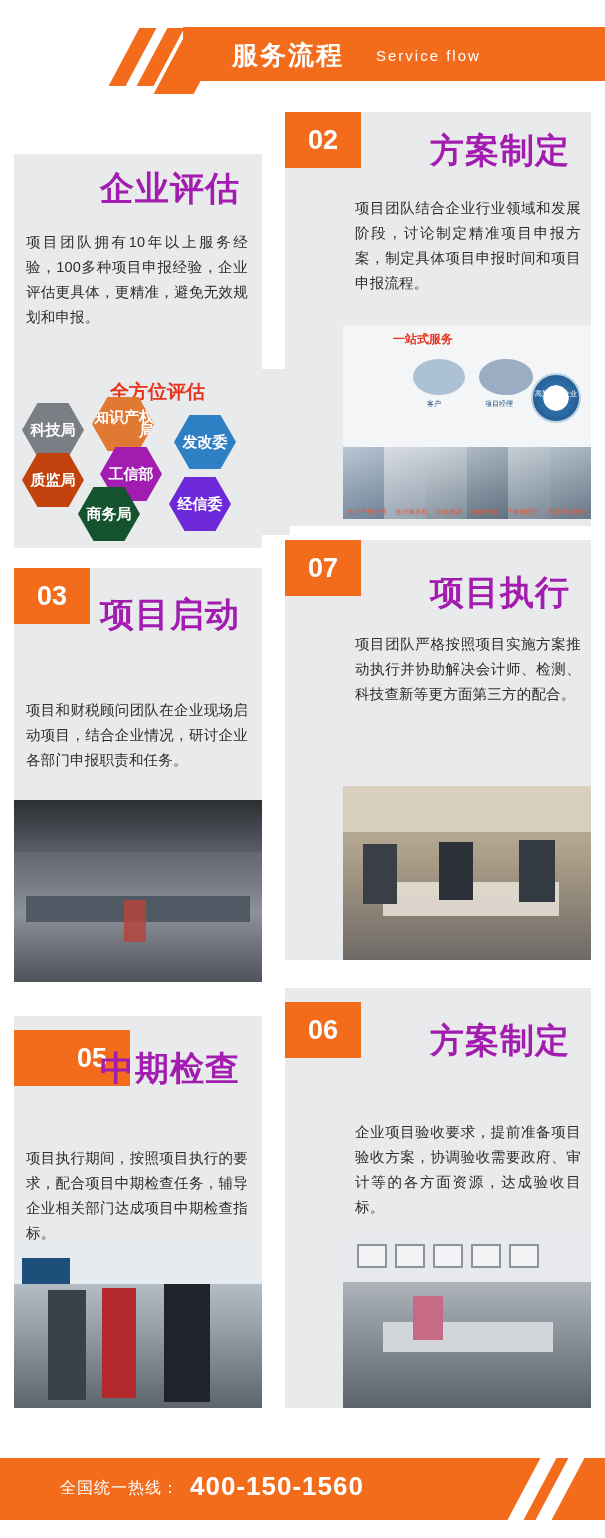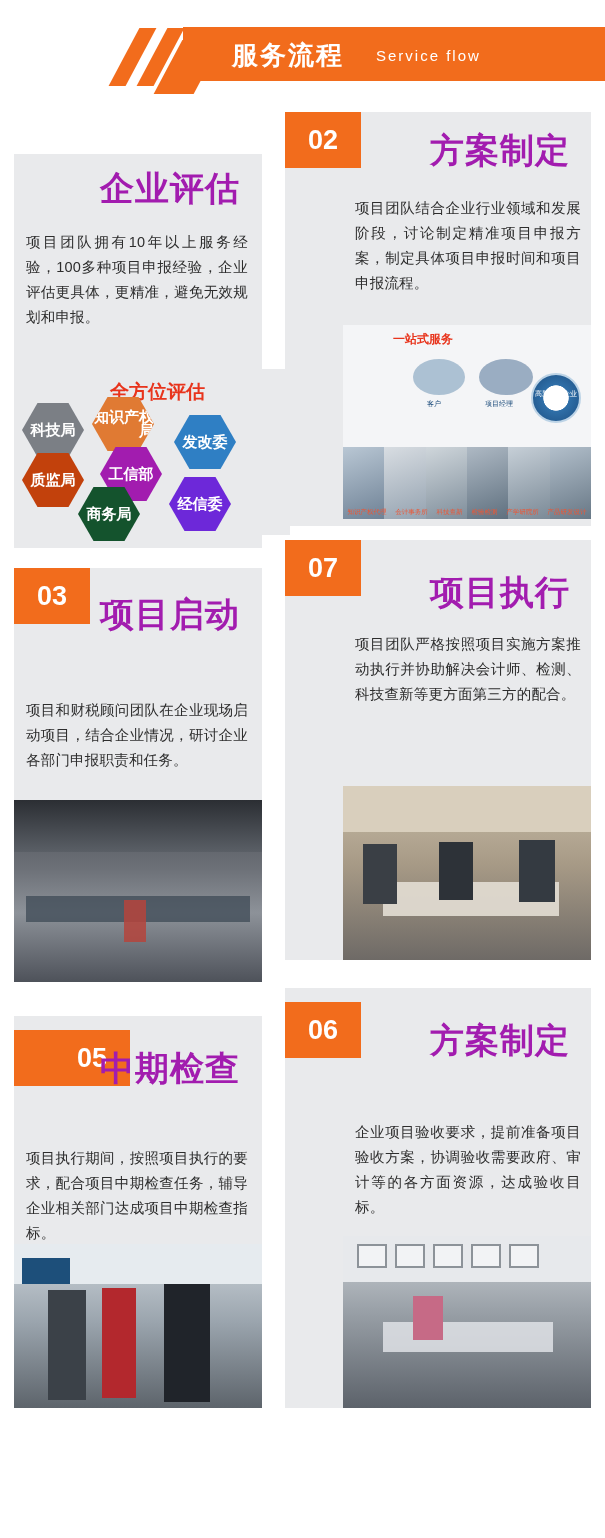--- a/index.html
+++ b/index.html
@@ -360,14 +360,21 @@
     <div style="position:absolute;left:0;top:0;width:248px;height:46px;background:#e7e9ec;"></div>
     <div style="position:absolute;left:14px;top:8px;width:26px;height:20px;border:2px solid #8d9399;background:#f2f3f5;"></div>
     <div style="position:absolute;left:52px;top:8px;width:26px;height:20px;border:2px solid #8d9399;background:#f2f3f5;"></div>
     <div style="position:absolute;left:90px;top:8px;width:26px;height:20px;border:2px solid #8d9399;background:#f2f3f5;"></div>
     <div style="position:absolute;left:128px;top:8px;width:26px;height:20px;border:2px solid #8d9399;background:#f2f3f5;"></div>
     <div style="position:absolute;left:166px;top:8px;width:26px;height:20px;border:2px solid #8d9399;background:#f2f3f5;"></div>
     <div style="position:absolute;left:40px;top:86px;width:170px;height:30px;background:#dfe2e6;opacity:.85;"></div>
     <div style="position:absolute;left:70px;top:60px;width:30px;height:44px;background:#c66a86;"></div>
   </div>
 
+  <div class="footer">
+    <div class="footer-bar"></div>
+    <div class="footer-slash fslash1"></div>
+    <div class="footer-slash fslash2"></div>
+    <div class="footer-text-cn">全国统一热线：</div>
+    <div class="footer-phone">400-150-1560</div>
+  </div>
 
 </div>
 
 </body></html>

